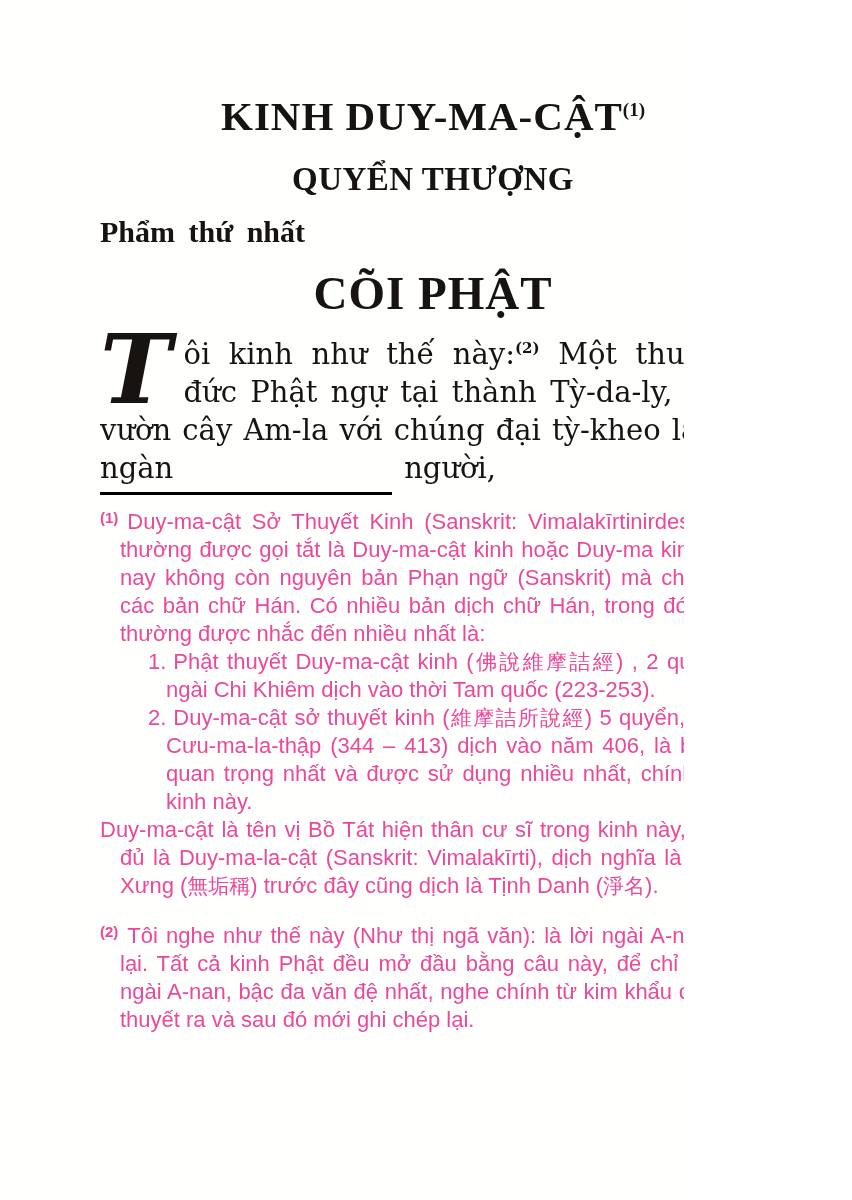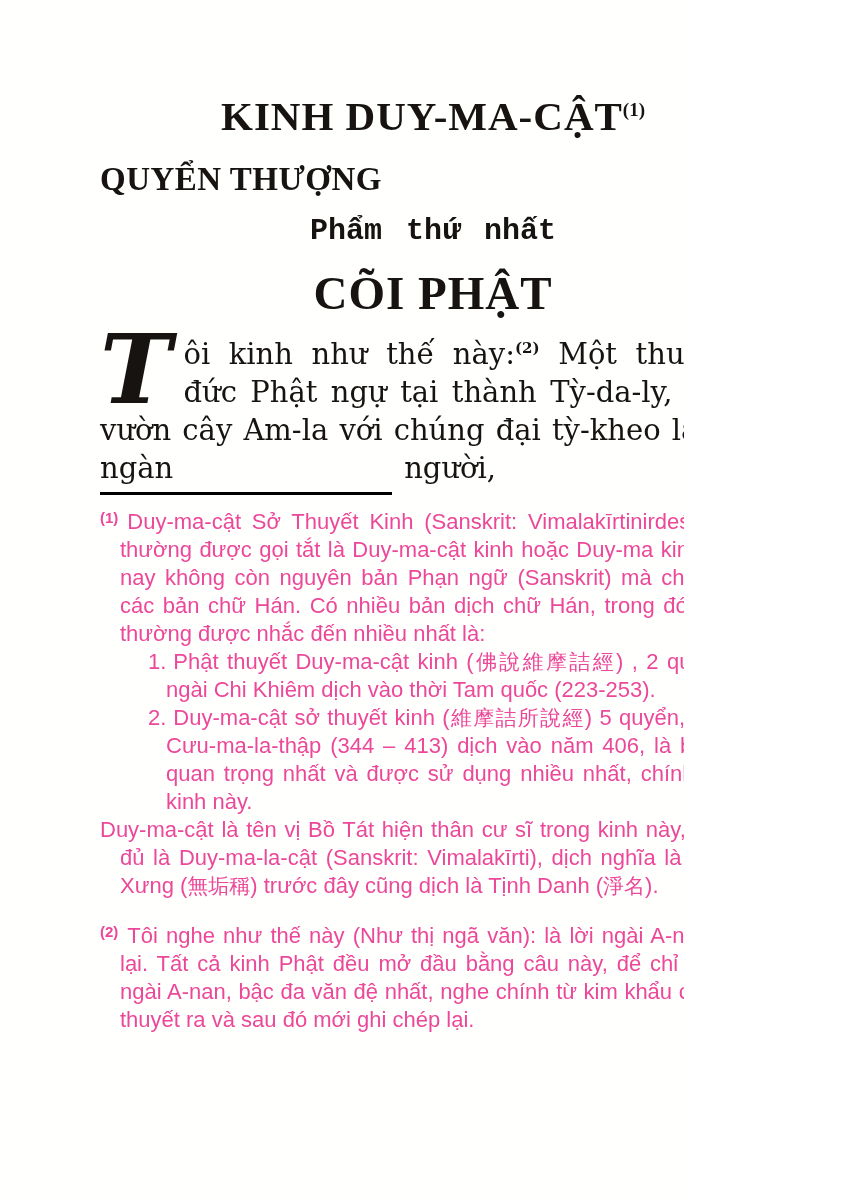--- a/index.html
+++ b/index.html
@@ -28,30 +28,29 @@
     letter-spacing: 1px;
     white-space: nowrap;
   }
   .h-title sup { font-size: 19px; letter-spacing: 0; vertical-align: 14px; }
   .h-volume {
     margin-top: 18px;
     font-family: "Liberation Serif", serif;
     font-weight: bold;
     font-size: 33px;
     line-height: 1.25;
-    text-align: left;
+    text-align: center;
     letter-spacing: 0.5px;
   }
   .h-section {
     margin-top: 13px;
-    font-family: Liberation Mono, monospace;
+    font-family: Liberation Serif, serif;
     font-weight: bold;
     font-size: 30px;
     line-height: 1.25;
-    text-align: center;
     word-spacing: 6px;
   }
   .h-chapter {
     margin-top: 14px;
     font-family: "Liberation Serif", serif;
     font-weight: bold;
     font-size: 47px;
     line-height: 1.2;
     text-align: center;
     letter-spacing: 1px;

